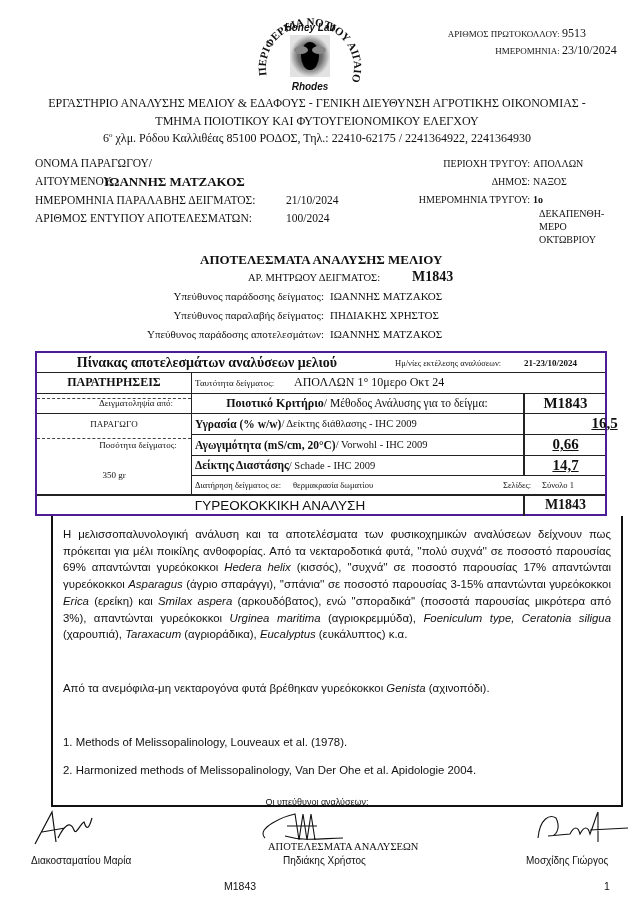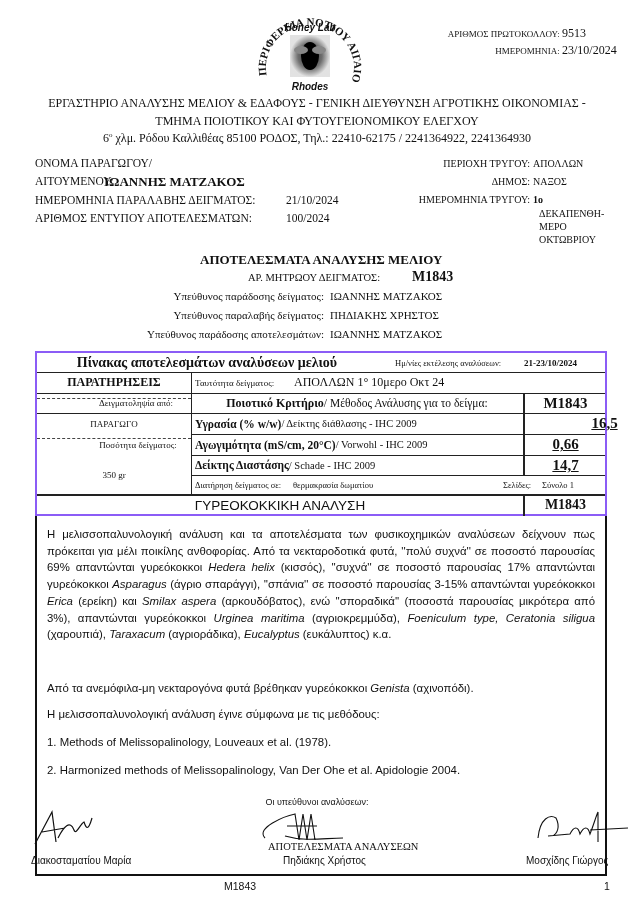--- a/index.html
+++ b/index.html
@@ -18,27 +18,27 @@
   .lab-line { left: 0; width: 634px; text-align: center; font-size: 12px; }
 
   
   .info { font-size: 11.5px; }
 
   
   .res-title { font-size: 13px; font-weight: bold; text-align: center; }
 
   
   #results-table { left: 35px; top: 351px; width: 572px; height: 165px;
-                   border: 2px solid #8b5cf6; box-sizing: border-box; }
+                   border: 2px solid #4c1d95; box-sizing: border-box; }
   .tline { position: absolute; background: #222; }
   .cell { position: absolute; font-size: 11px; display: flex; align-items: center; white-space: nowrap; }
   .dashed { position: absolute; border-top: 1px dashed #444; }
 
   
-  #paly-box { left: 35px; top: 516px; width: 572px; height: 360px;
+  #paly-box { left: 51px; top: 516px; width: 572px; height: 291px;
               border: 2px solid #111; border-top: none; box-sizing: border-box; }
   .para { position: absolute; left: 10px; width: 548px; font-family: "Liberation Sans", sans-serif;
           font-size: 11.4px; line-height: 16.7px; text-align: justify; color: #111; }
 
   .sig-name { font-family: "Liberation Sans", sans-serif; font-size: 10px; }
   .footer { font-size: 10.5px; }
 </style>
 </head>
 <body>
 
@@ -169,21 +169,20 @@
   <div class="cell serif" style="left:466px; top:122px; height:19px; font-size:8.5px;">Σελίδες:</div>
   <div class="cell serif" style="left:505px; top:122px; height:19px; font-size:8.5px;">Σύνολο 1</div>
 
   <div class="cell sans" style="left:0; width:486px; top:142px; height:20px; justify-content:center; font-size:13.5px;">ΓΥΡΕΟΚΟΚΚΙΚΗ ΑΝΑΛΥΣΗ</div>
   <div class="cell serif b" style="left:487px; width:83px; top:142px; height:20px; justify-content:center; font-size:14px;">M1843</div>
 </div>
 
 <div id="paly-box" class="abs">
   <div class="para" id="para1" style="top:10px;"><span>Η μελισσοπαλυνολογική ανάλυση και τα αποτελέσματα των  φυσικοχημικών αναλύσεων δείχνουν πως πρόκειται για μέλι ποικίλης ανθοφορίας. Από τα νεκταροδοτικά φυτά, ''πολύ συχνά'' σε ποσοστό παρουσίας 69%  απαντώνται γυρεόκοκκοι </span><span class="i">Hedera helix</span><span> (κισσός), ''συχνά''  σε ποσοστό παρουσίας 17% απαντώνται γυρεόκοκκοι </span><span class="i">Asparagus</span><span> (άγριο σπαράγγι),  ''σπάνια''  σε ποσοστό παρουσίας 3-15%  απαντώνται γυρεόκοκκοι </span><span class="i">Erica</span><span> (ερείκη) και  </span><span class="i">Smilax aspera</span><span> (αρκουδόβατος), ενώ  ''σποραδικά'' (ποσοστά παρουσίας μικρότερα από 3%), απαντώνται γυρεόκοκκοι </span><span class="i">Urginea maritima</span><span> (αγριοκρεμμύδα), </span><span class="i">Foeniculum type, Ceratonia siligua</span><span> (χαρουπιά), </span><span class="i">Taraxacum</span><span> (αγριοράδικα), </span><span class="i">Eucalyptus</span><span> (ευκάλυπτος)  κ.α.</span></div>
   <div class="para" style="top:164px;"><span>Από τα ανεμόφιλα-μη νεκταρογόνα φυτά βρέθηκαν γυρεόκοκκοι </span><span class="i">Genista</span><span> (αχινοπόδι).</span></div>
-  <div class="para" style="top:190px;">Η  μελισσοπαλυνολογική ανάλυση έγινε σύμφωνα με τις μεθόδους:</div>
   <div class="para" style="top:218px;">1. Methods of Melissopalinology, Louveaux et al. (1978).</div>
   <div class="para" style="top:246px;">2. Harmonized methods of  Melissopalinology, Van Der Ohe et al. Apidologie 2004.</div>
 </div>
 
 <div class="abs sans" style="left:0; width:634px; top:797px; text-align:center; font-size:9px;">Οι υπεύθυνοι αναλύσεων:</div>
 
 <svg class="abs" style="left:30px; top:808px;" width="70" height="40">
   <path d="M5 36 L22 4 L26 34 M12 24 L35 20 M28 30 C34 18 40 12 44 22 C46 28 50 16 54 14 C56 20 58 24 62 10" stroke="#111" stroke-width="1.2" fill="none"></path>
 </svg>
 <svg class="abs" style="left:255px; top:808px;" width="90" height="40">

